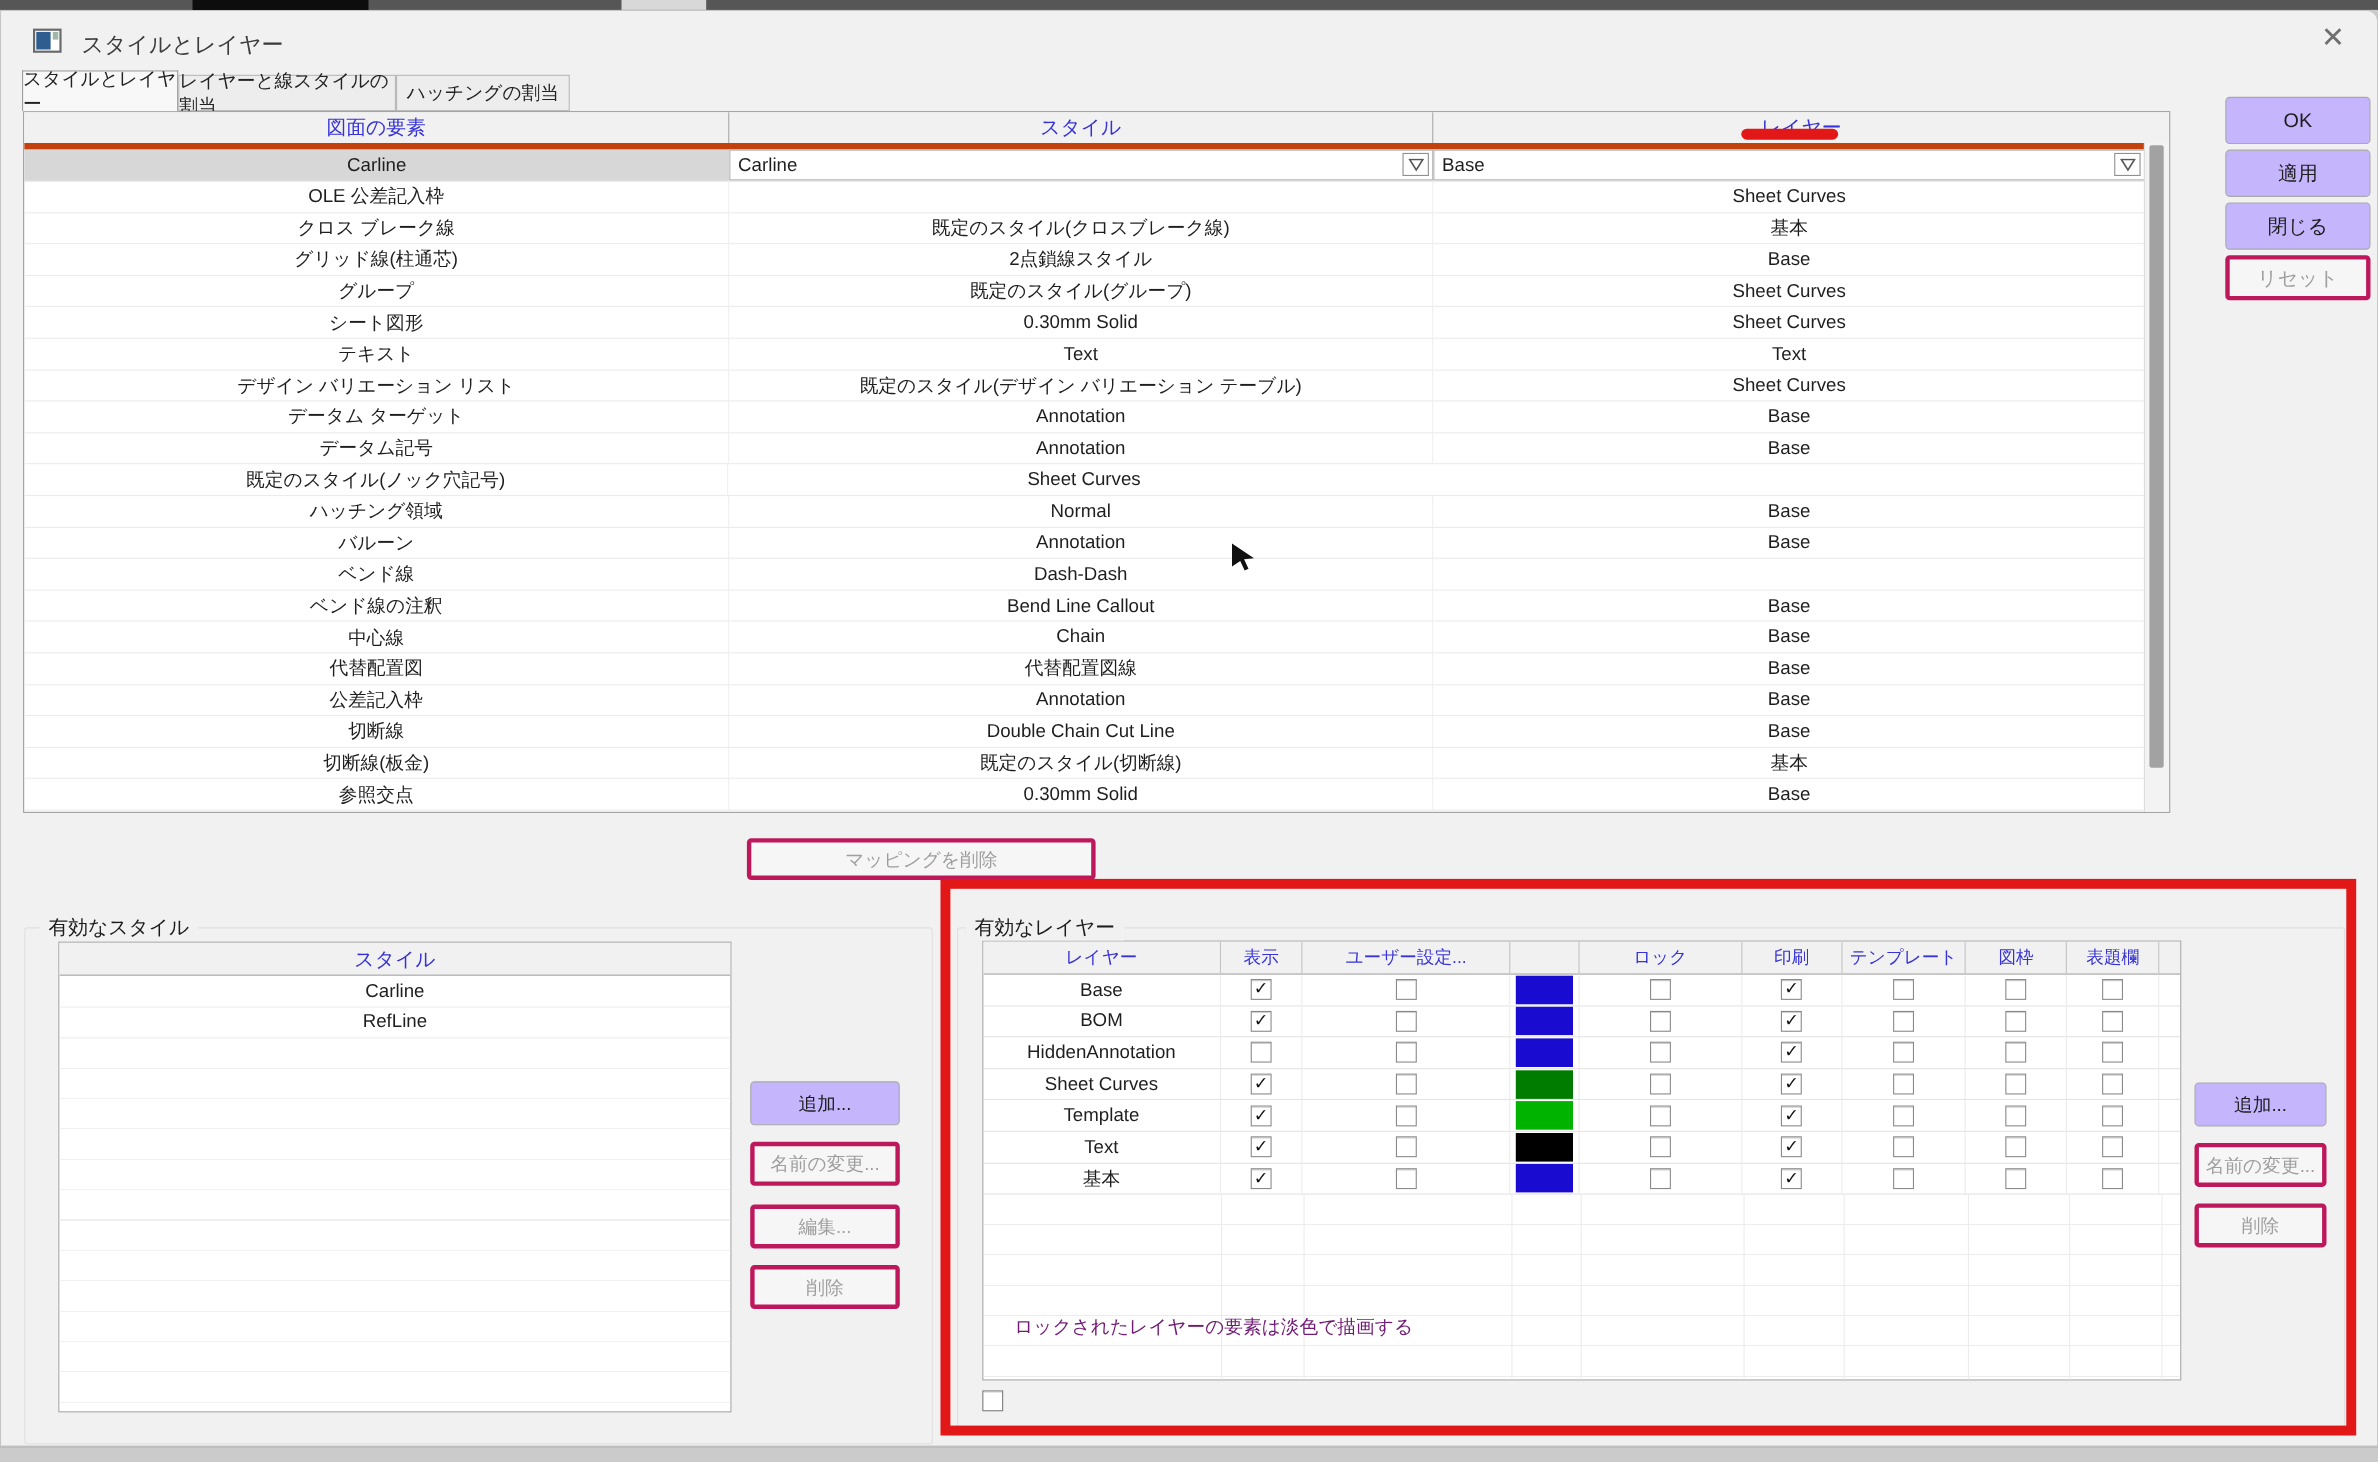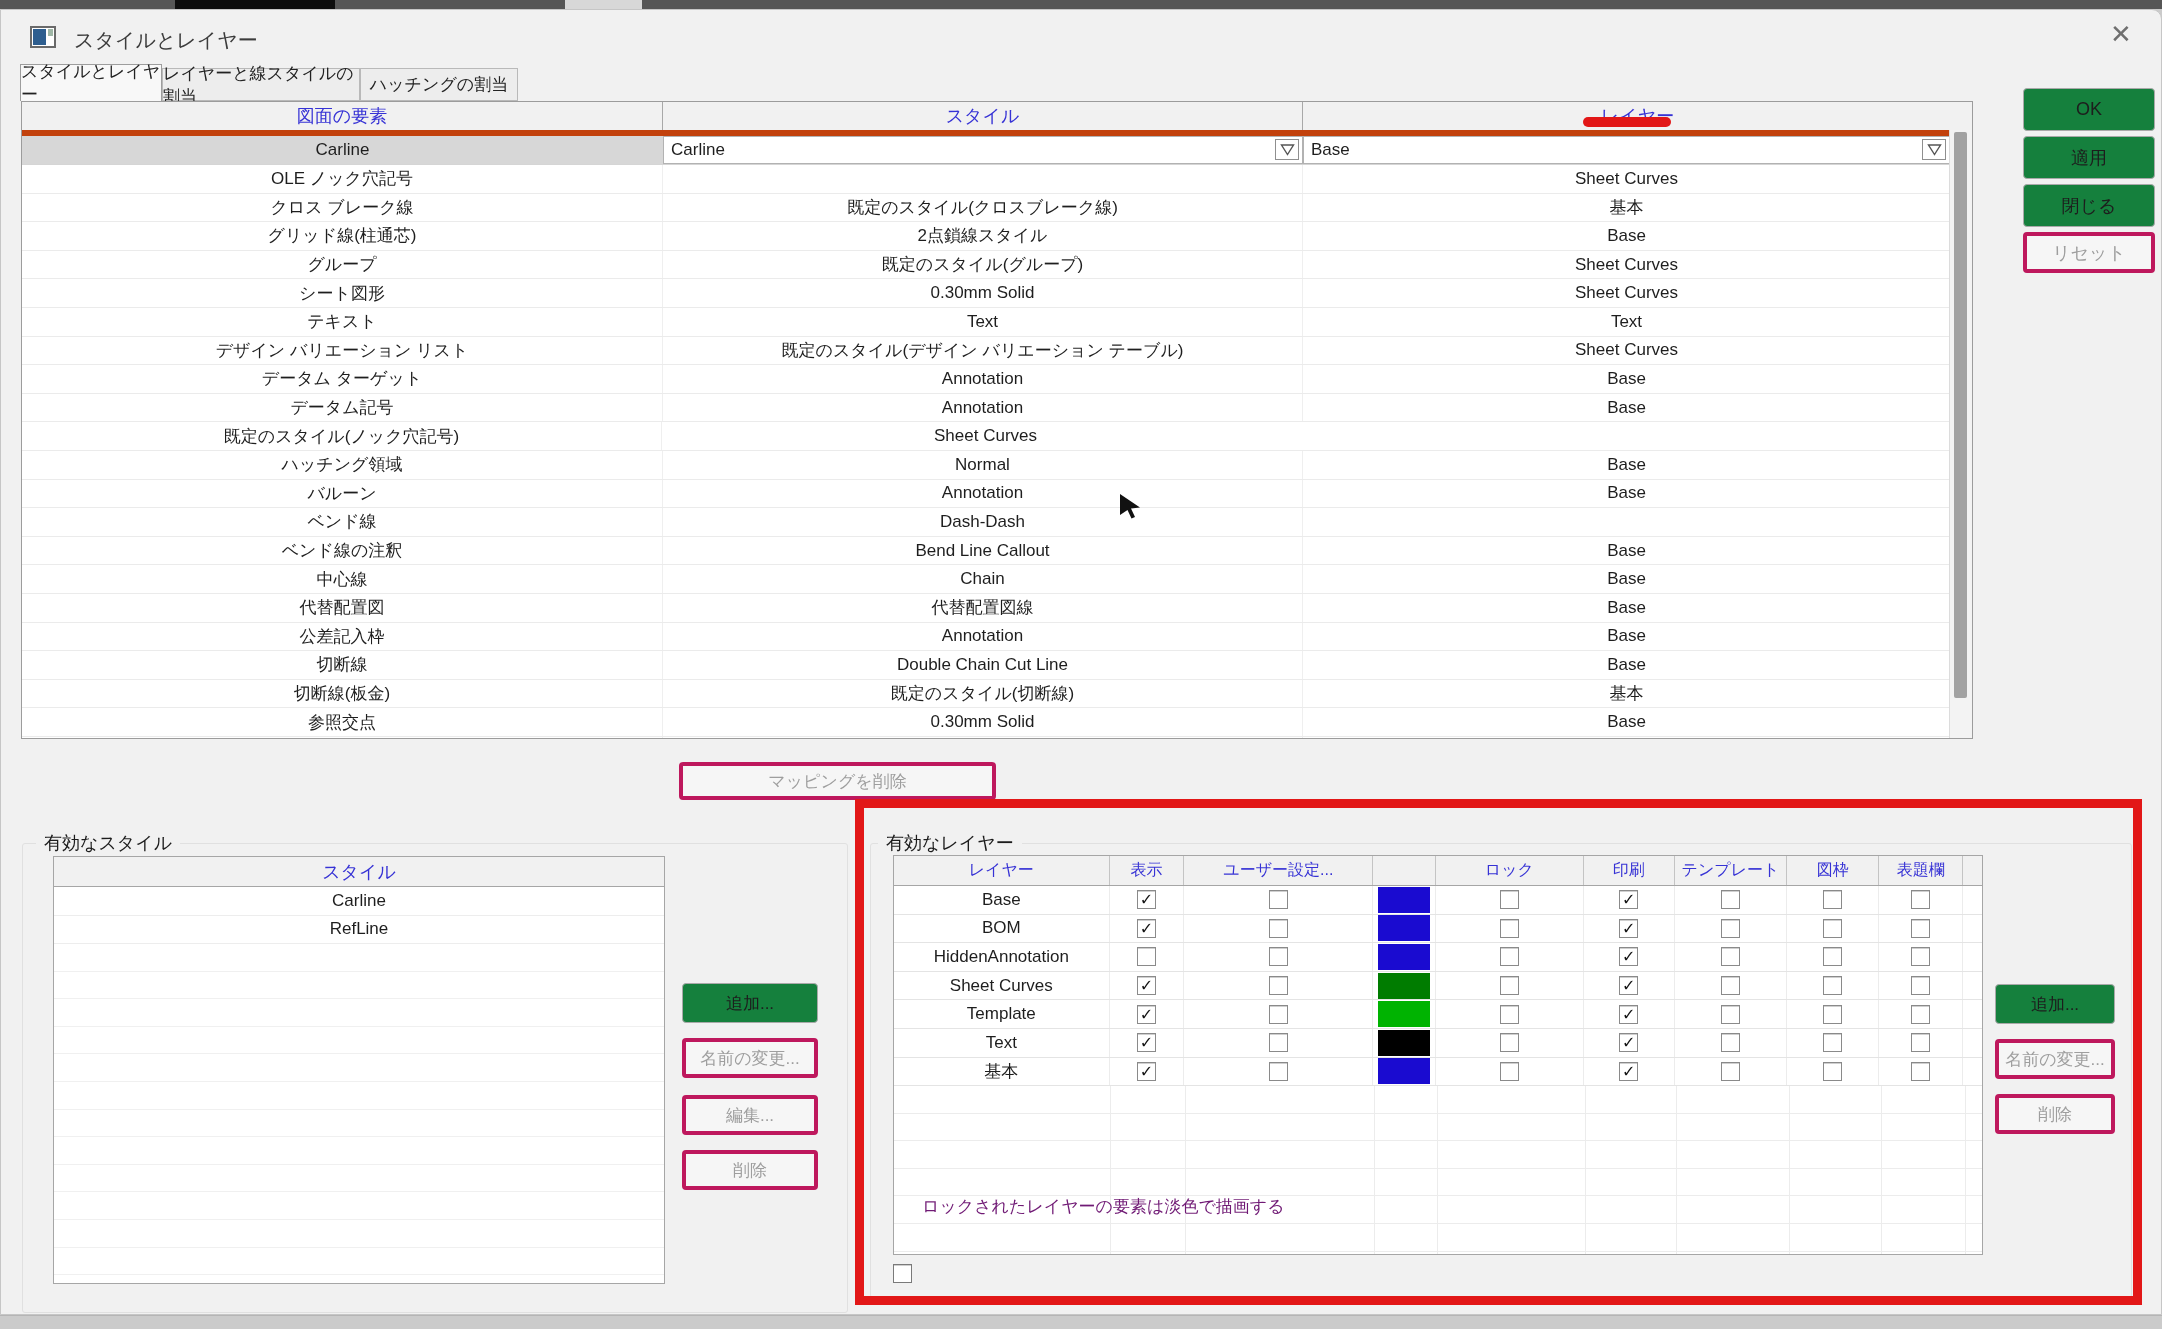--- a/index.html
+++ b/index.html
@@ -2,21 +2,21 @@
 <html><head>
 <meta charset="utf-8">
 <style>
   html,body{margin:0;padding:0;}
   body{font-family:"Liberation Sans","DejaVu Sans",sans-serif;background:#888;}
   .screen{position:relative;width:2162px;height:1329px;background:#cbcbcb;overflow:hidden;}
   .abs{position:absolute;box-sizing:border-box;}
   .blue{color:#3632d5;}
   .ctr{display:flex;align-items:center;justify-content:center;}
   
-  .btn{display:flex;align-items:center;justify-content:center;background:#15803d;
+  .btn{display:flex;align-items:center;justify-content:center;background:#c4b5fd;
        border:1px solid #a9a9a9;border-radius:4px;font-size:17px;color:#1d1d1d;box-sizing:border-box;}
   .btn.big{font-size:18px;}
   .btn.disabled{background:#f6f6f6;color:#9e9e9e;border:4px solid #be185d;}
   
   .tab{display:flex;align-items:center;justify-content:center;font-size:17px;color:#222;
        background:#ededed;border:1px solid #b9b9b9;box-sizing:border-box;}
   .tab.active{background:#f8f8f8;border:1px solid #9d9d9d;border-bottom:none;z-index:3;}
   
   .mtable{background:#fff;border:1px solid #9c9c9c;overflow:hidden;}
   .mhead{display:flex;height:28px;background:#f1f1f1;border-bottom:6px solid #c2410c;}
@@ -120,21 +120,21 @@
         <span>Base</span>
         <span class="funnel">
           <svg width="15" height="12" viewBox="0 0 15 12">
               <polygon points="1.5,1 13.5,1 7.5,10.5" fill="none" stroke="#555" stroke-width="1.4"></polygon>
             </svg>
         </span>
       </div>
     </div>
     <div>
       <div class="mr">
-          <span class="mc1">OLE ノック穴記号</span>
+          <span class="mc1">OLE 公差記入枠</span>
           <span class="mc2"></span>
           <span class="mc3">Sheet Curves</span>
         </div>
       <div class="mr">
           <span class="mc1">クロス ブレーク線</span>
           <span class="mc2">既定のスタイル(クロスブレーク線)</span>
           <span class="mc3">基本</span>
         </div>
       <div class="mr">
           <span class="mc1">グリッド線(柱通芯)</span>

